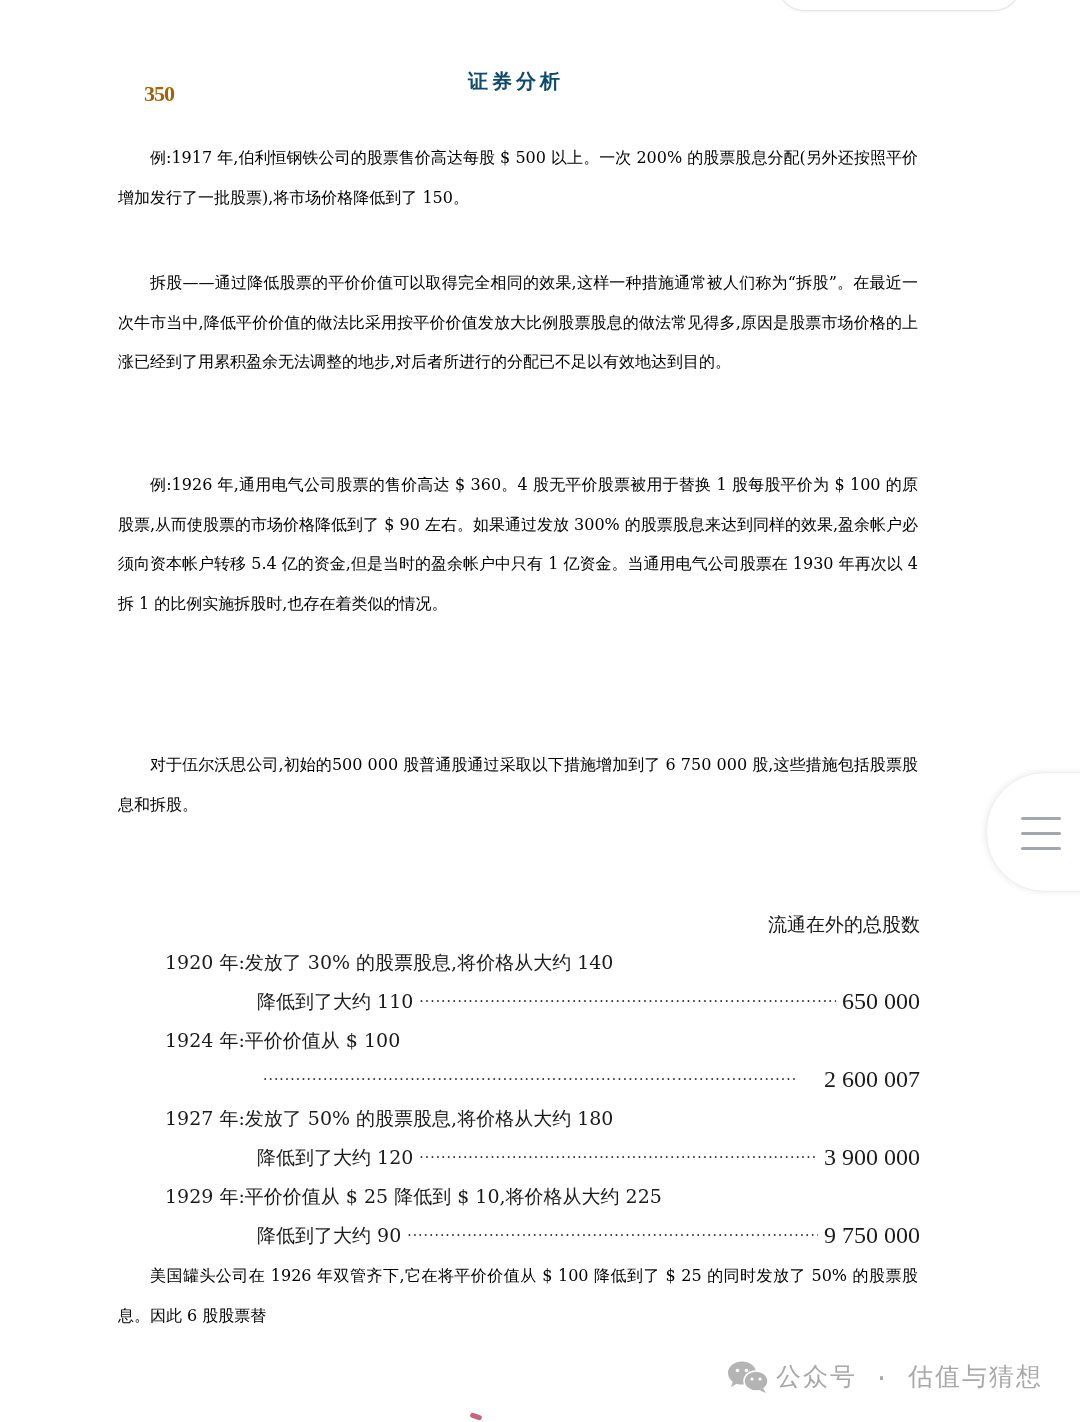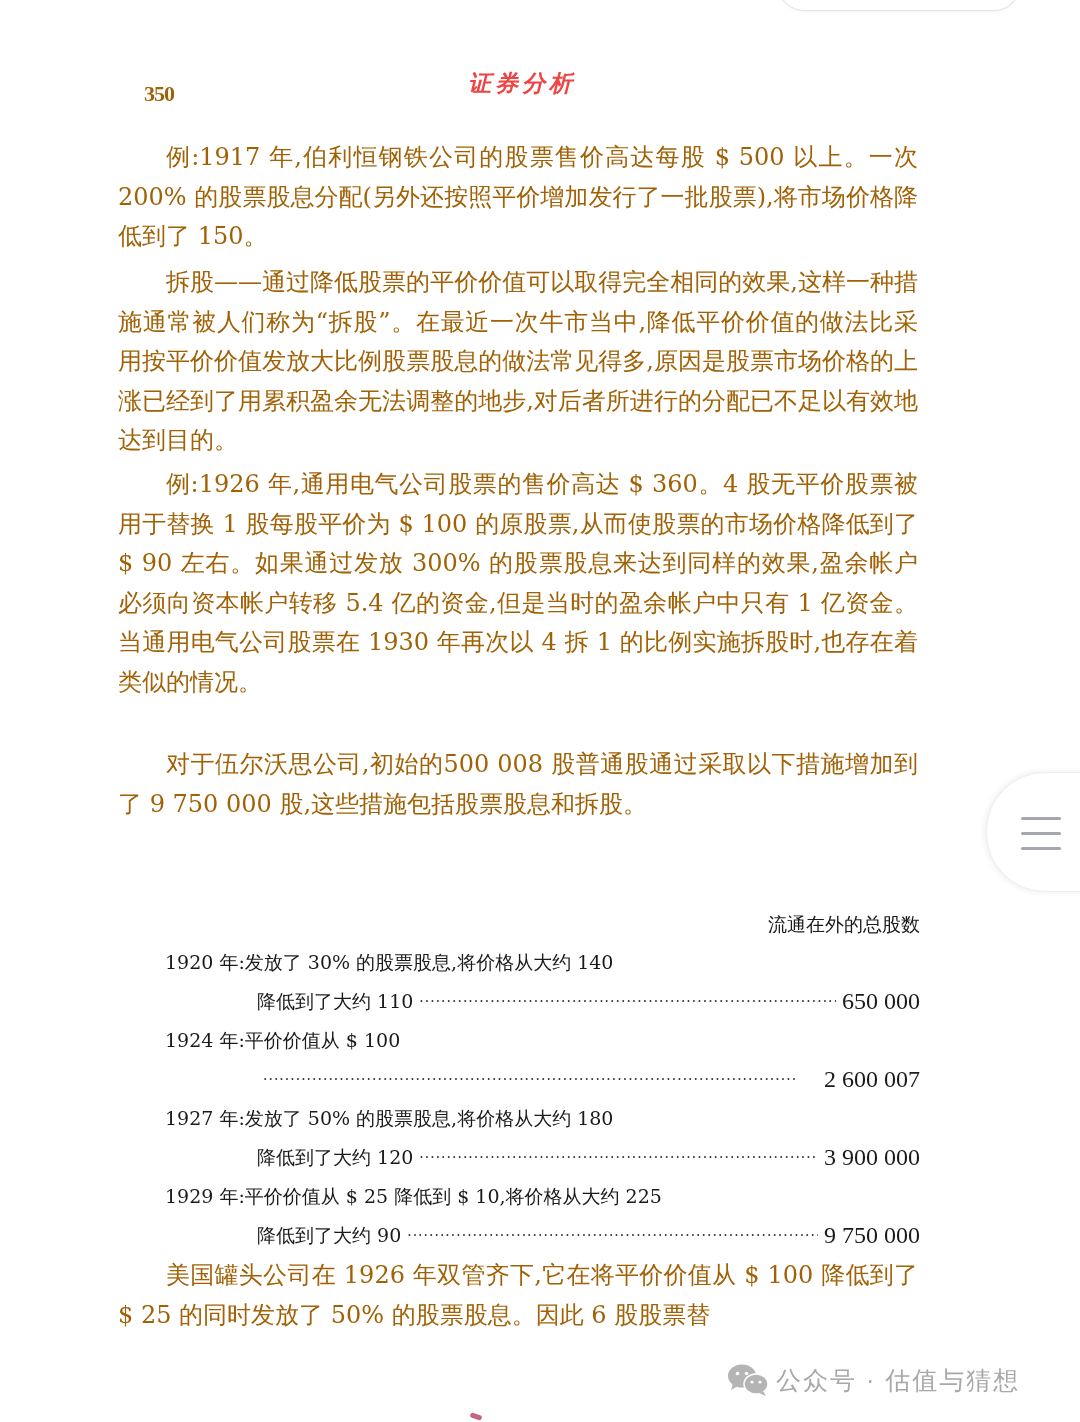--- a/index.html
+++ b/index.html
@@ -43,34 +43,33 @@
       font-size: 22px;
       letter-spacing: -1px;
       color: #a16207;
       margin-top: 15px;
     }
     .book-title {
       position: absolute;
       left: 468px;
       top: 2px;
       font-weight: bold;
-      font-size: 23px;
+      font-size: 20px;
       letter-spacing: 4px;
-      color: #ef4444;
-      font-style: italic;
+      color: #0c4a6e;
     }
     .body-text {
       position: absolute;
       left: 118px;
       width: 800px;
-      font-size: 24px;
+      font-size: 16px;
       line-height: 39.5px;
       text-align: justify;
       text-align-last: left;
-      color: #a16207;
+      color: #000000;
     }
     .body-text p {
       margin: 0;
       text-indent: 2em;
     }
     #p1 { top: 138px; }
     #p2 { top: 263px; }
     #p3 { top: 465px; }
     #p4 { top: 745px; }
     #p5 { top: 1256px; }
@@ -144,23 +143,22 @@
       border-radius: 2px;
       background: #a4a8ae;
       margin-bottom: 12px;
     }
     .watermark {
       position: absolute;
       left: 726px;
       top: 1360px;
       height: 40px;
       display: flex;
-      align-items: center;
       color: #a8a8a8;
-      font-family: Liberation Sans, sans-serif;
+      font-family: Liberation Mono, monospace;
       font-size: 25px;
       letter-spacing: 2px;
     }
     .wechat-icon {
       width: 44px;
       height: 34px;
       margin-right: 6px;
     }
     .red-mark {
       position: absolute;
@@ -190,21 +188,21 @@
 
 <div class="body-text" id="p2">
   <p><span class="lead-term">拆股</span><span>——通过降低股票的平价价值可以取得完全相同的效果,这样一种措施通常被人们称为“拆股”。在最近一次牛市当中,降低平价价值的做法比采用按平价价值发放大比例股票股息的做法常见得多,原因是股票市场价格的上涨已经到了用累积盈余无法调整的地步,对后者所进行的分配已不足以有效地达到目的。</span></p>
 </div>
 
 <div class="body-text" id="p3">
   <p>例:1926 年,通用电气公司股票的售价高达 $ 360。4 股无平价股票被用于替换 1 股每股平价为 $ 100 的原股票,从而使股票的市场价格降低到了 $ 90 左右。如果通过发放 300% 的股票股息来达到同样的效果,盈余帐户必须向资本帐户转移 5.4 亿的资金,但是当时的盈余帐户中只有 1 亿资金。当通用电气公司股票在 1930 年再次以 4 拆 1 的比例实施拆股时,也存在着类似的情况。</p>
 </div>
 
 <div class="body-text" id="p4">
-  <p>对于伍尔沃思公司,初始的500 008 股普通股通过采取以下措施增加到了 9 750 000 股,这些措施包括股票股息和拆股。</p>
+  <p>对于伍尔沃思公司,初始的500 000 股普通股通过采取以下措施增加到了 6 750 000 股,这些措施包括股票股息和拆股。</p>
 </div>
 
 <div class="table-block">
   <div class="col-header">流通在外的总股数</div>
 
   <div>
     <div class="t-row">1920 年:发放了 30% 的股票股息,将价格从大约 140</div>
     <div class="t-row sub">
       <span class="label">降低到了大约 110</span>
       <span class="leader"></span>

